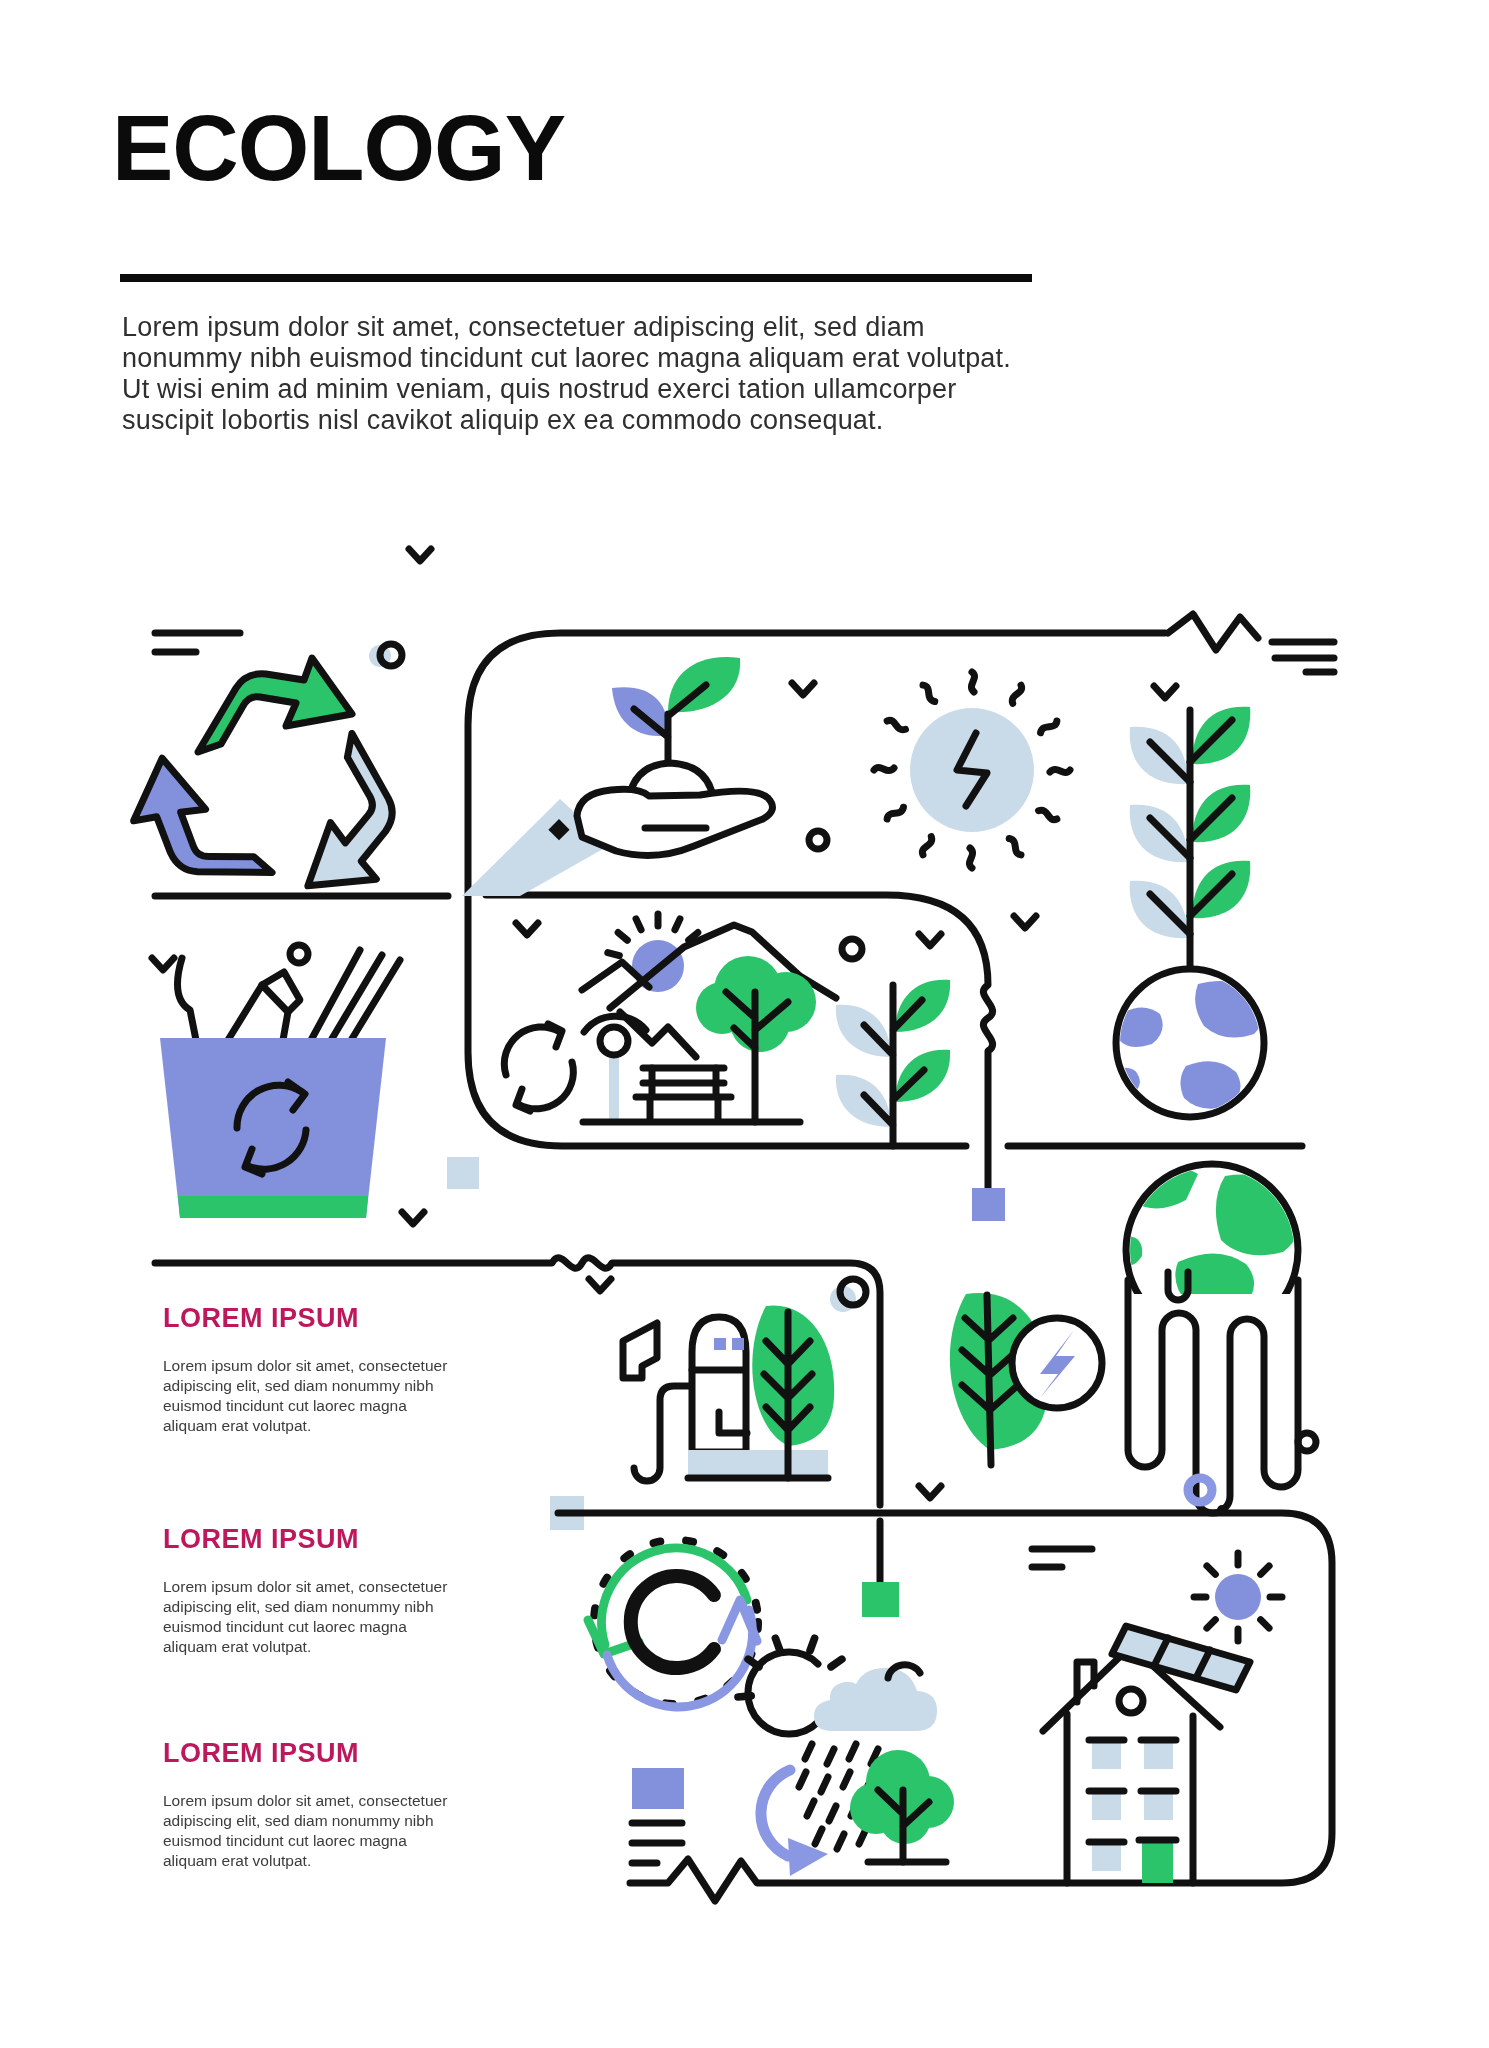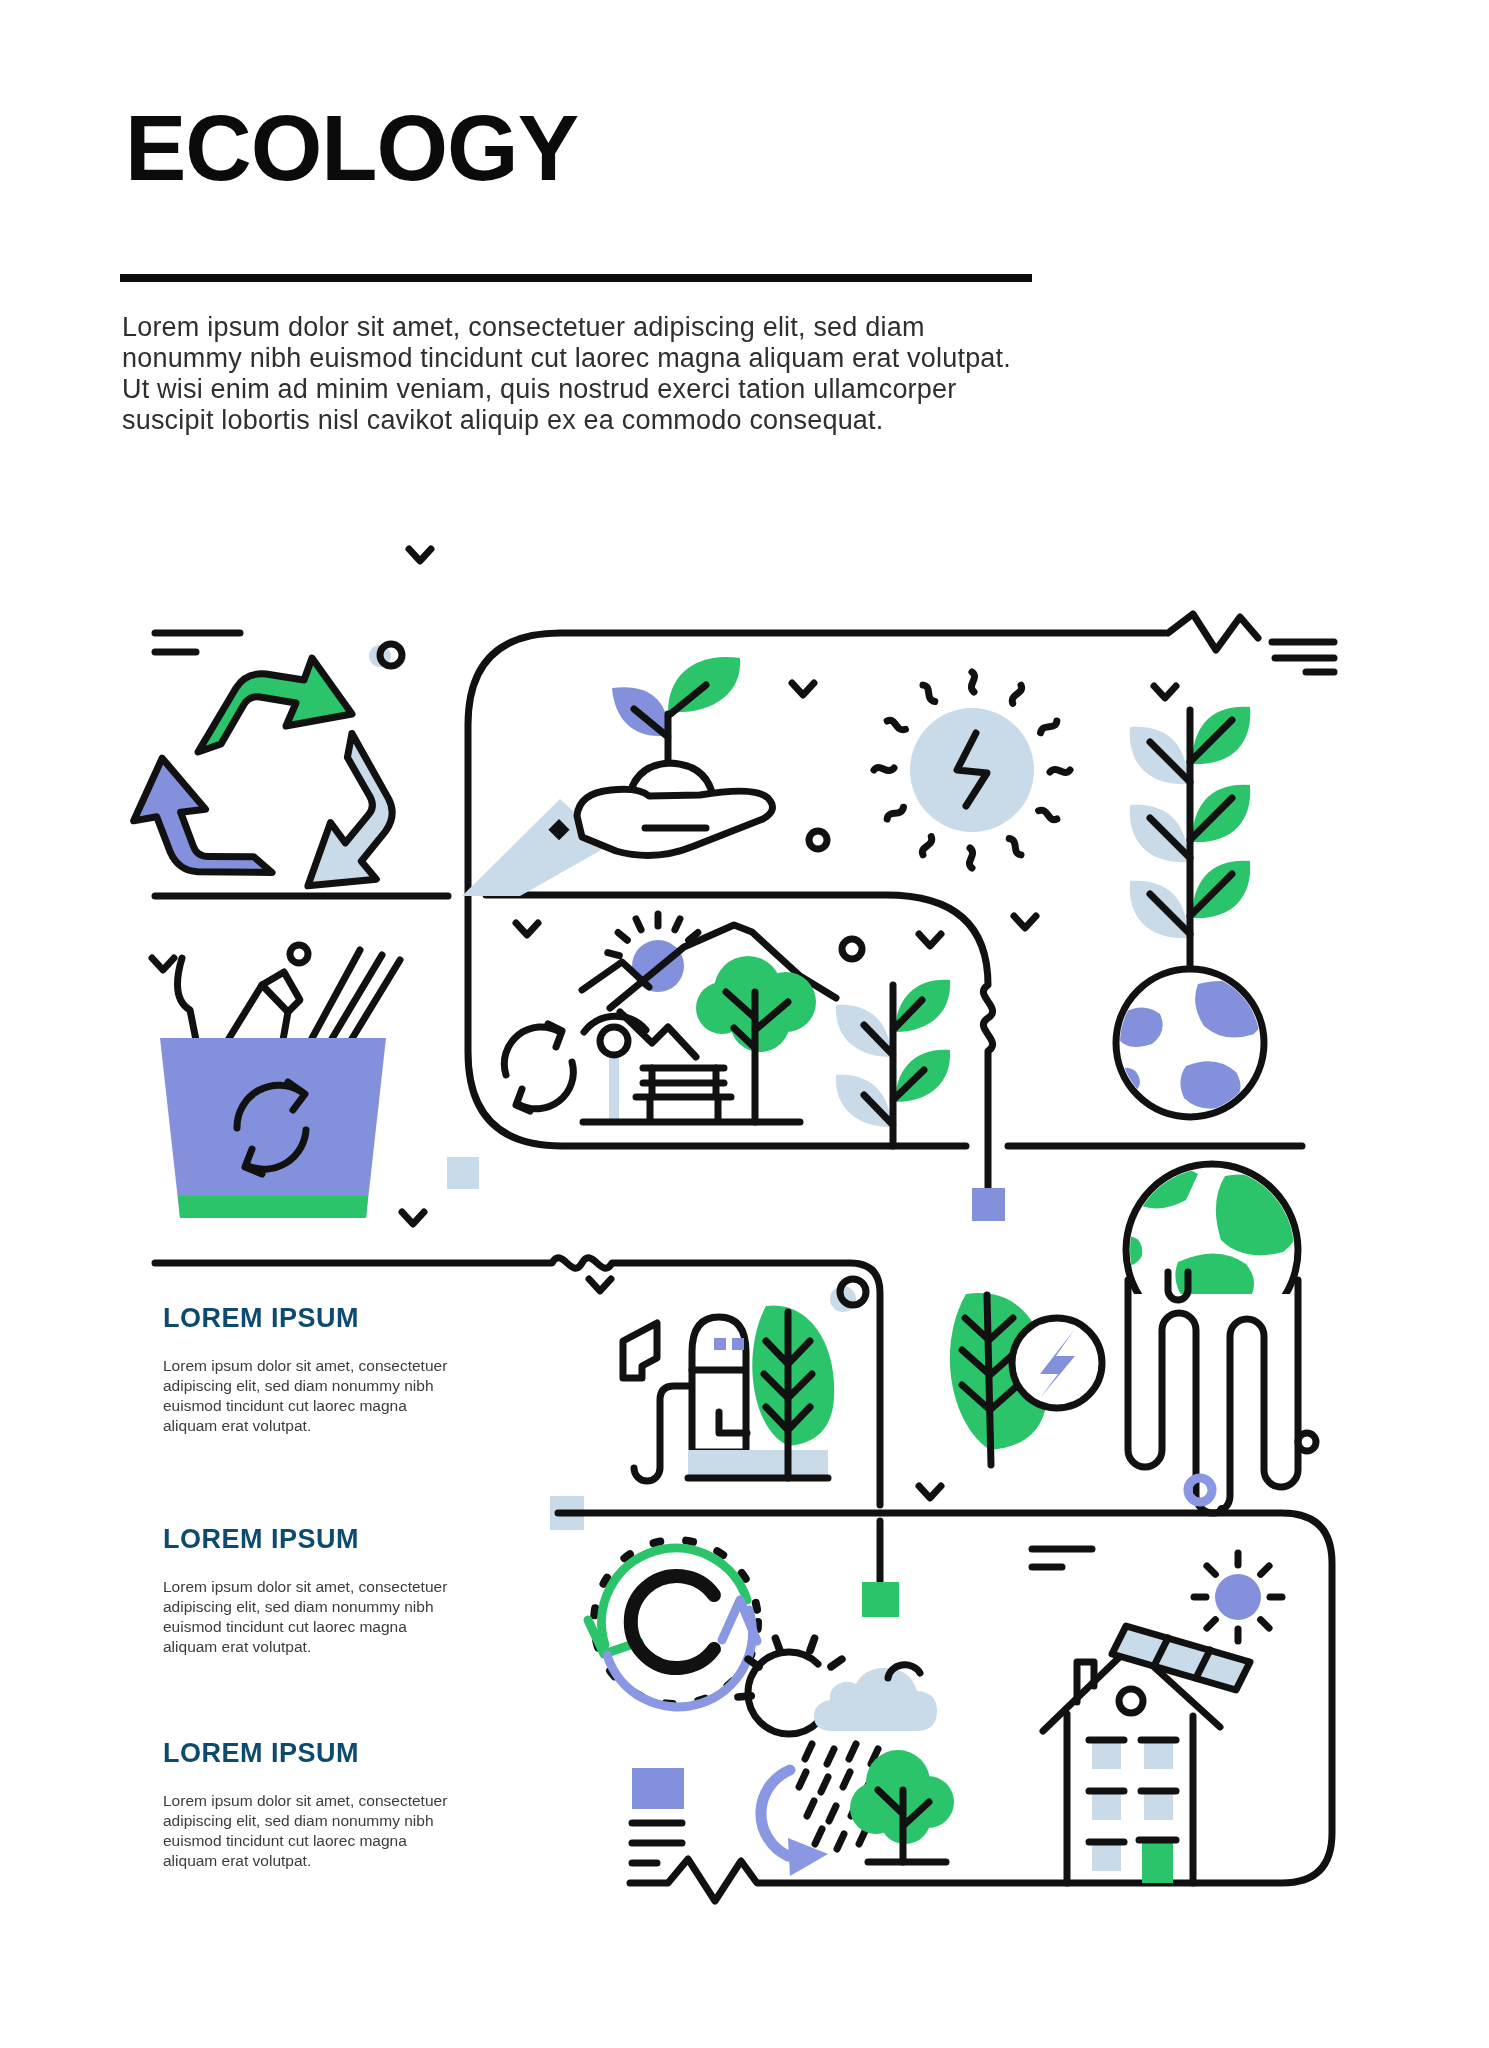--- a/index.html
+++ b/index.html
@@ -1,22 +1,22 @@
 <!DOCTYPE html>
 <html><head>
 <meta charset="utf-8">
 <style>
   html,body{margin:0;padding:0;background:#ffffff;}
   body{width:1489px;height:2048px;position:relative;font-family:"Liberation Sans",sans-serif;color:#111;}
   .abs{position:absolute;}
-  #title{left:125px;top:96px;font-size:92px;font-weight:900;letter-spacing:-1px;color:#0b0b0b;}
+  #title{left:112px;top:96px;font-size:92px;font-weight:900;letter-spacing:-1px;color:#0b0b0b;}
   #rule{left:120px;top:274px;width:912px;height:8px;background:#0b0b0b;}
   #intro{left:122px;top:312px;width:908px;font-size:27px;line-height:31px;font-weight:400;color:#2f2f2f;letter-spacing:0.2px;}
   .section{width:292px;}
-  .section h2{margin:0 0 22px 0;font-size:27px;font-weight:700;letter-spacing:0.5px;color:#0c4a6e;}
+  .section h2{margin:0 0 22px 0;font-size:27px;font-weight:700;letter-spacing:0.5px;color:#be185d;}
   .section p{margin:0;font-size:15.5px;line-height:20px;color:#3c3c3c;}
   #section-1{left:163px;top:1303px;}
   #section-2{left:163px;top:1524px;}
   #section-3{left:163px;top:1738px;}
   #art{left:0;top:0;width:1489px;height:2048px;}
   .ln{stroke:#111;stroke-width:7;fill:none;stroke-linecap:round;stroke-linejoin:round;}
   .lnf{stroke:#111;stroke-width:7;fill:#fff;stroke-linecap:round;stroke-linejoin:round;}
 </style>
 </head>
 <body>

